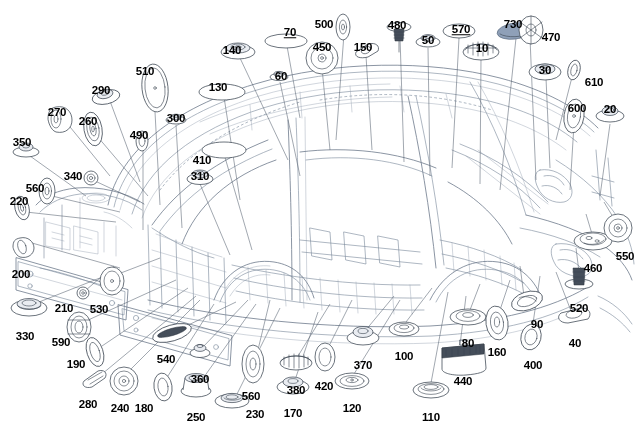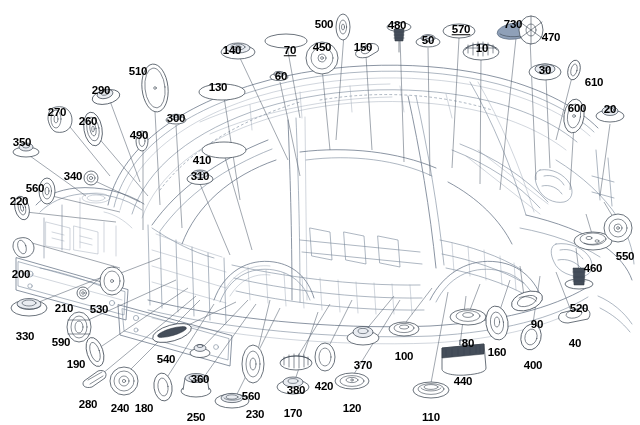--- a/index.html
+++ b/index.html
@@ -641,27 +641,27 @@
 
       </g>
     </g>
   </svg>
 
   <div id="labels">
       <div class="lbl" style="left: 22px; top: 131px;">350</div>
       <div class="lbl" style="left: 57px; top: 101px;">270</div>
       <div class="lbl" style="left: 101px; top: 79px;">290</div>
       <div class="lbl" style="left: 88px; top: 110px;">260</div>
-      <div class="lbl" style="left: 138px; top: 60px;">510</div>
+      <div class="lbl" style="left: 145px; top: 60px;">510</div>
       <div class="lbl" style="left: 139px; top: 124px;">490</div>
       <div class="lbl" style="left: 176px; top: 107px;">300</div>
       <div class="lbl" style="left: 218px; top: 76px;">130</div>
       <div class="lbl" style="left: 232px; top: 39px;">140</div>
       <div class="lbl" style="left: 278px; top: 65px; padding-left: 6px;">60</div>
-      <div class="lbl" style="left: 290px; top: 39px; text-decoration: underline;">70</div>
+      <div class="lbl" style="left: 290px; top: 21px; text-decoration: underline;">70</div>
       <div class="lbl" style="left: 324px; top: 13px;">500</div>
       <div class="lbl" style="left: 322px; top: 36px;">450</div>
       <div class="lbl" style="left: 363px; top: 36px;">150</div>
       <div class="lbl" style="left: 397px; top: 14px;">480</div>
       <div class="lbl" style="left: 428px; top: 29px;">50</div>
       <div class="lbl" style="left: 461px; top: 18px; text-decoration: underline;">570</div>
       <div class="lbl" style="left: 482px; top: 37px;">10</div>
       <div class="lbl" style="left: 513px; top: 13px;">730</div>
       <div class="lbl" style="left: 551px; top: 26px;">470</div>
       <div class="lbl" style="left: 545px; top: 59px;">30</div>

